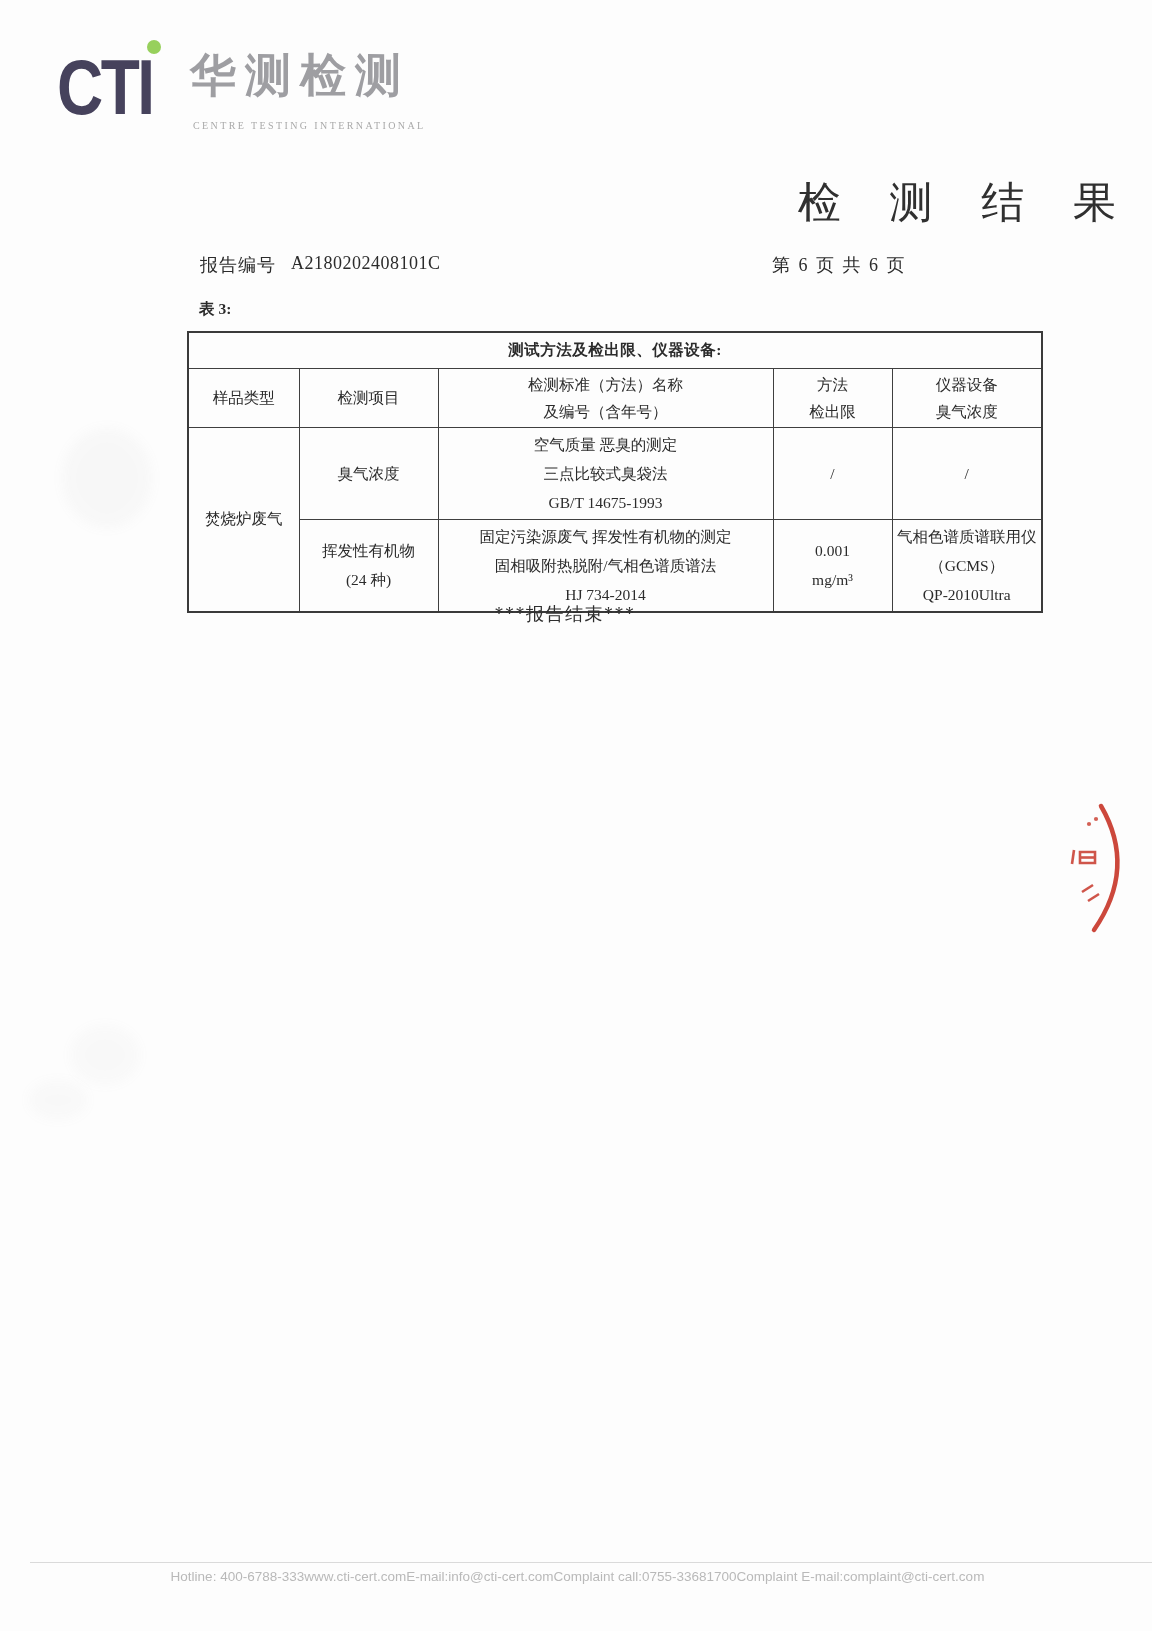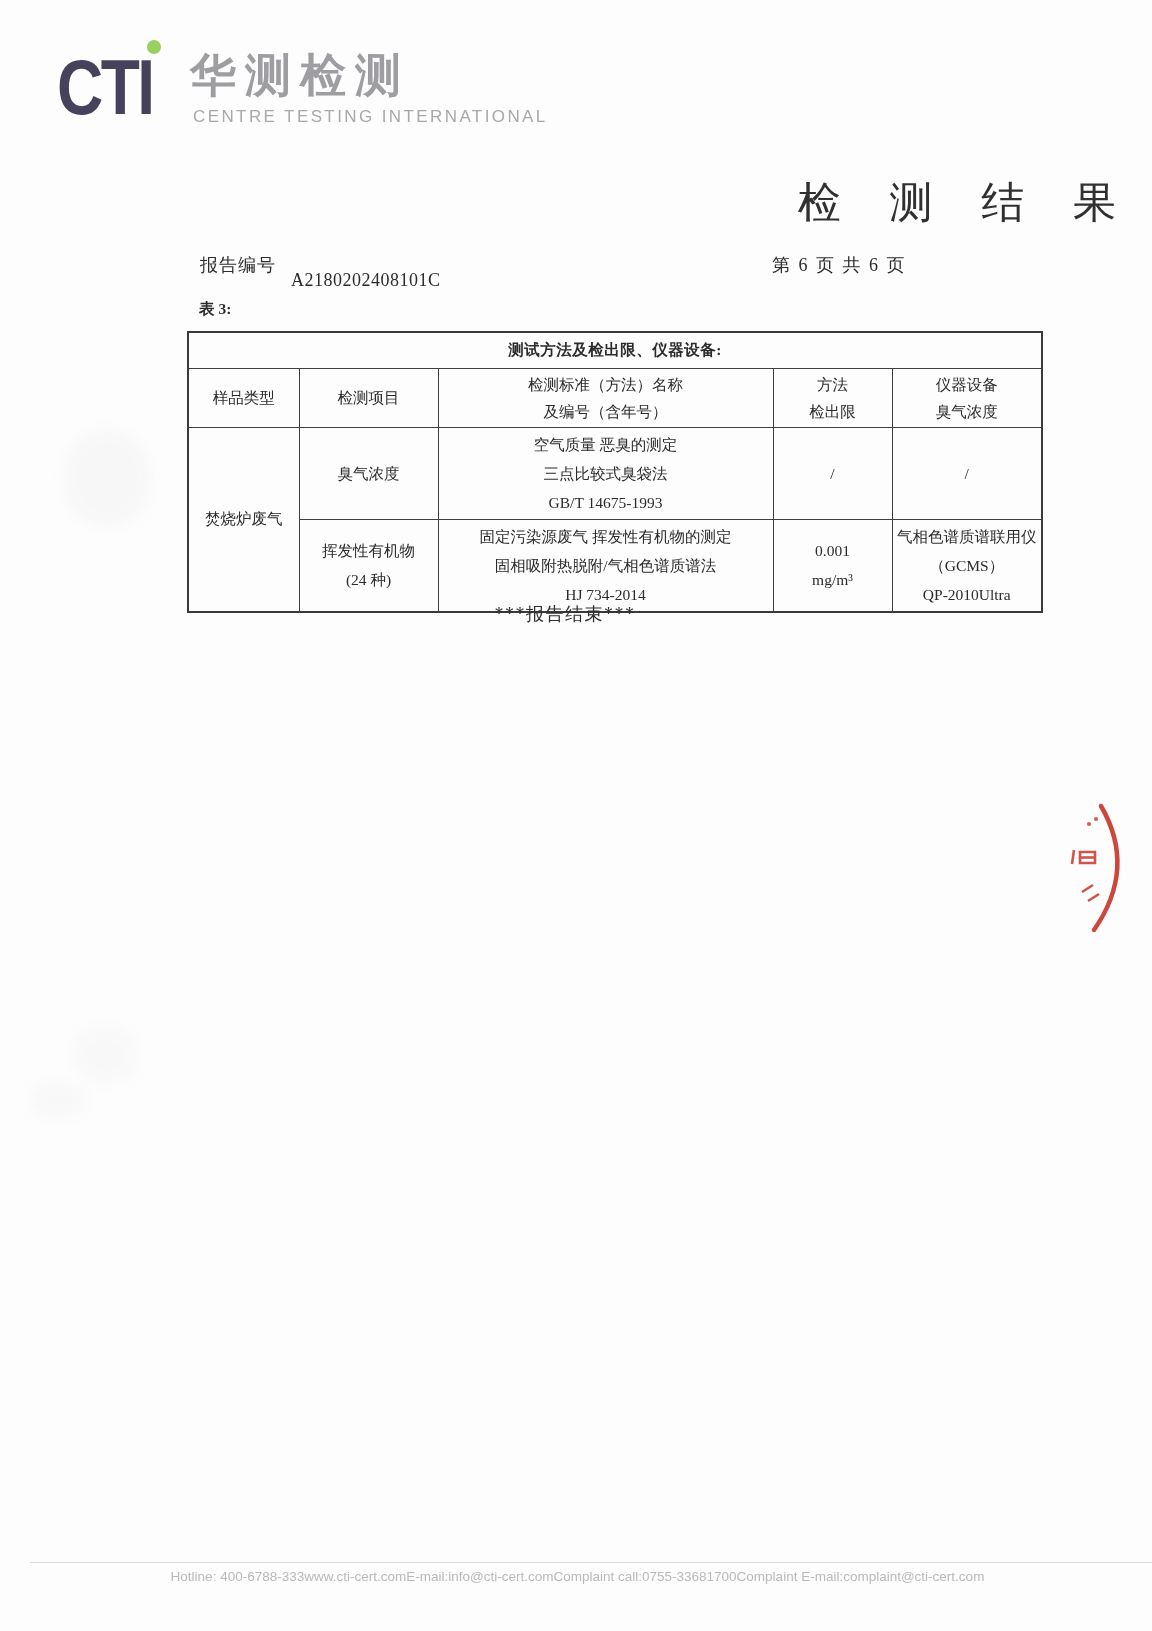--- a/index.html
+++ b/index.html
@@ -25,33 +25,33 @@
     position:absolute;left:92px;top:2px;width:14px;height:14px;
     border-radius:50%;background:#97d05c;
   }
   .logo-cn{
     position:absolute;left:135px;top:14px;
     font-family:"Liberation Sans","DejaVu Sans",sans-serif;
     font-weight:bold;font-size:46px;line-height:1;
     letter-spacing:9px;color:#9e9ea2;
   }
   .logo-sub{
-    position:absolute;left:138px;top:69px;
-    font-family:Liberation Sans, sans-serif;
-    font-size:17px;letter-spacing:2.4px;color:#a9a9a9;white-space:nowrap;
+    position:absolute;left:138px;top:82px;
+    font-family:Liberation Serif, serif;
+    font-size:10px;letter-spacing:2.4px;color:#a9a9a9;white-space:nowrap;
   }
   
   .doc-title{
     position:absolute;left:0;top:174px;width:1130px;
     text-align:right;font-size:43px;color:#303030;
     letter-spacing:14px;word-spacing:10px;font-weight:500;
   }
   .report-row{position:absolute;left:0;top:253px;width:100%;font-size:18px;}
   .report-label{position:absolute;left:200px;top:0;letter-spacing:1px;}
-  .report-number{position:absolute;left:291px;top:17px;letter-spacing:.5px;}
+  .report-number{position:absolute;left:291px;top:0;letter-spacing:.5px;}
   .page-indicator{position:absolute;left:772px;top:0;letter-spacing:2px;}
   .table-label{position:absolute;left:199px;top:299px;font-size:15.5px;font-weight:bold;}
   
   table.methods{
     position:absolute;left:187px;top:331px;width:854px;
     border-collapse:collapse;table-layout:fixed;
     border:2px solid #3a3a3a;
   }
   table.methods td{
     border:1px solid #3f3f3f;

